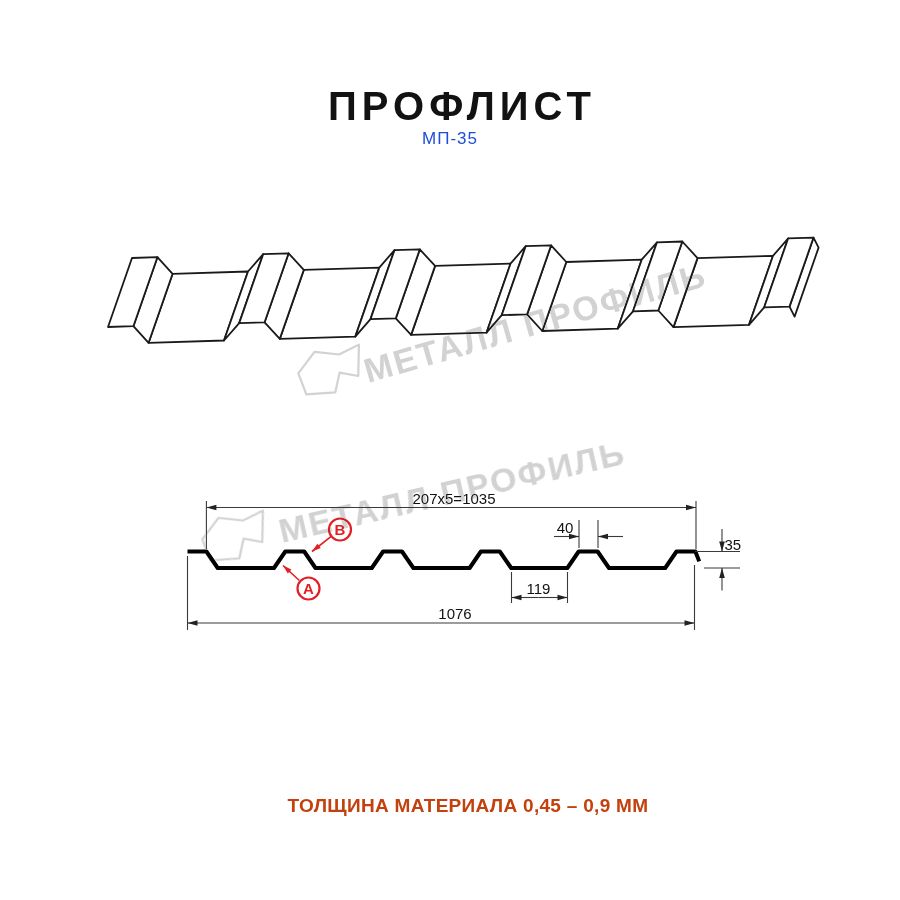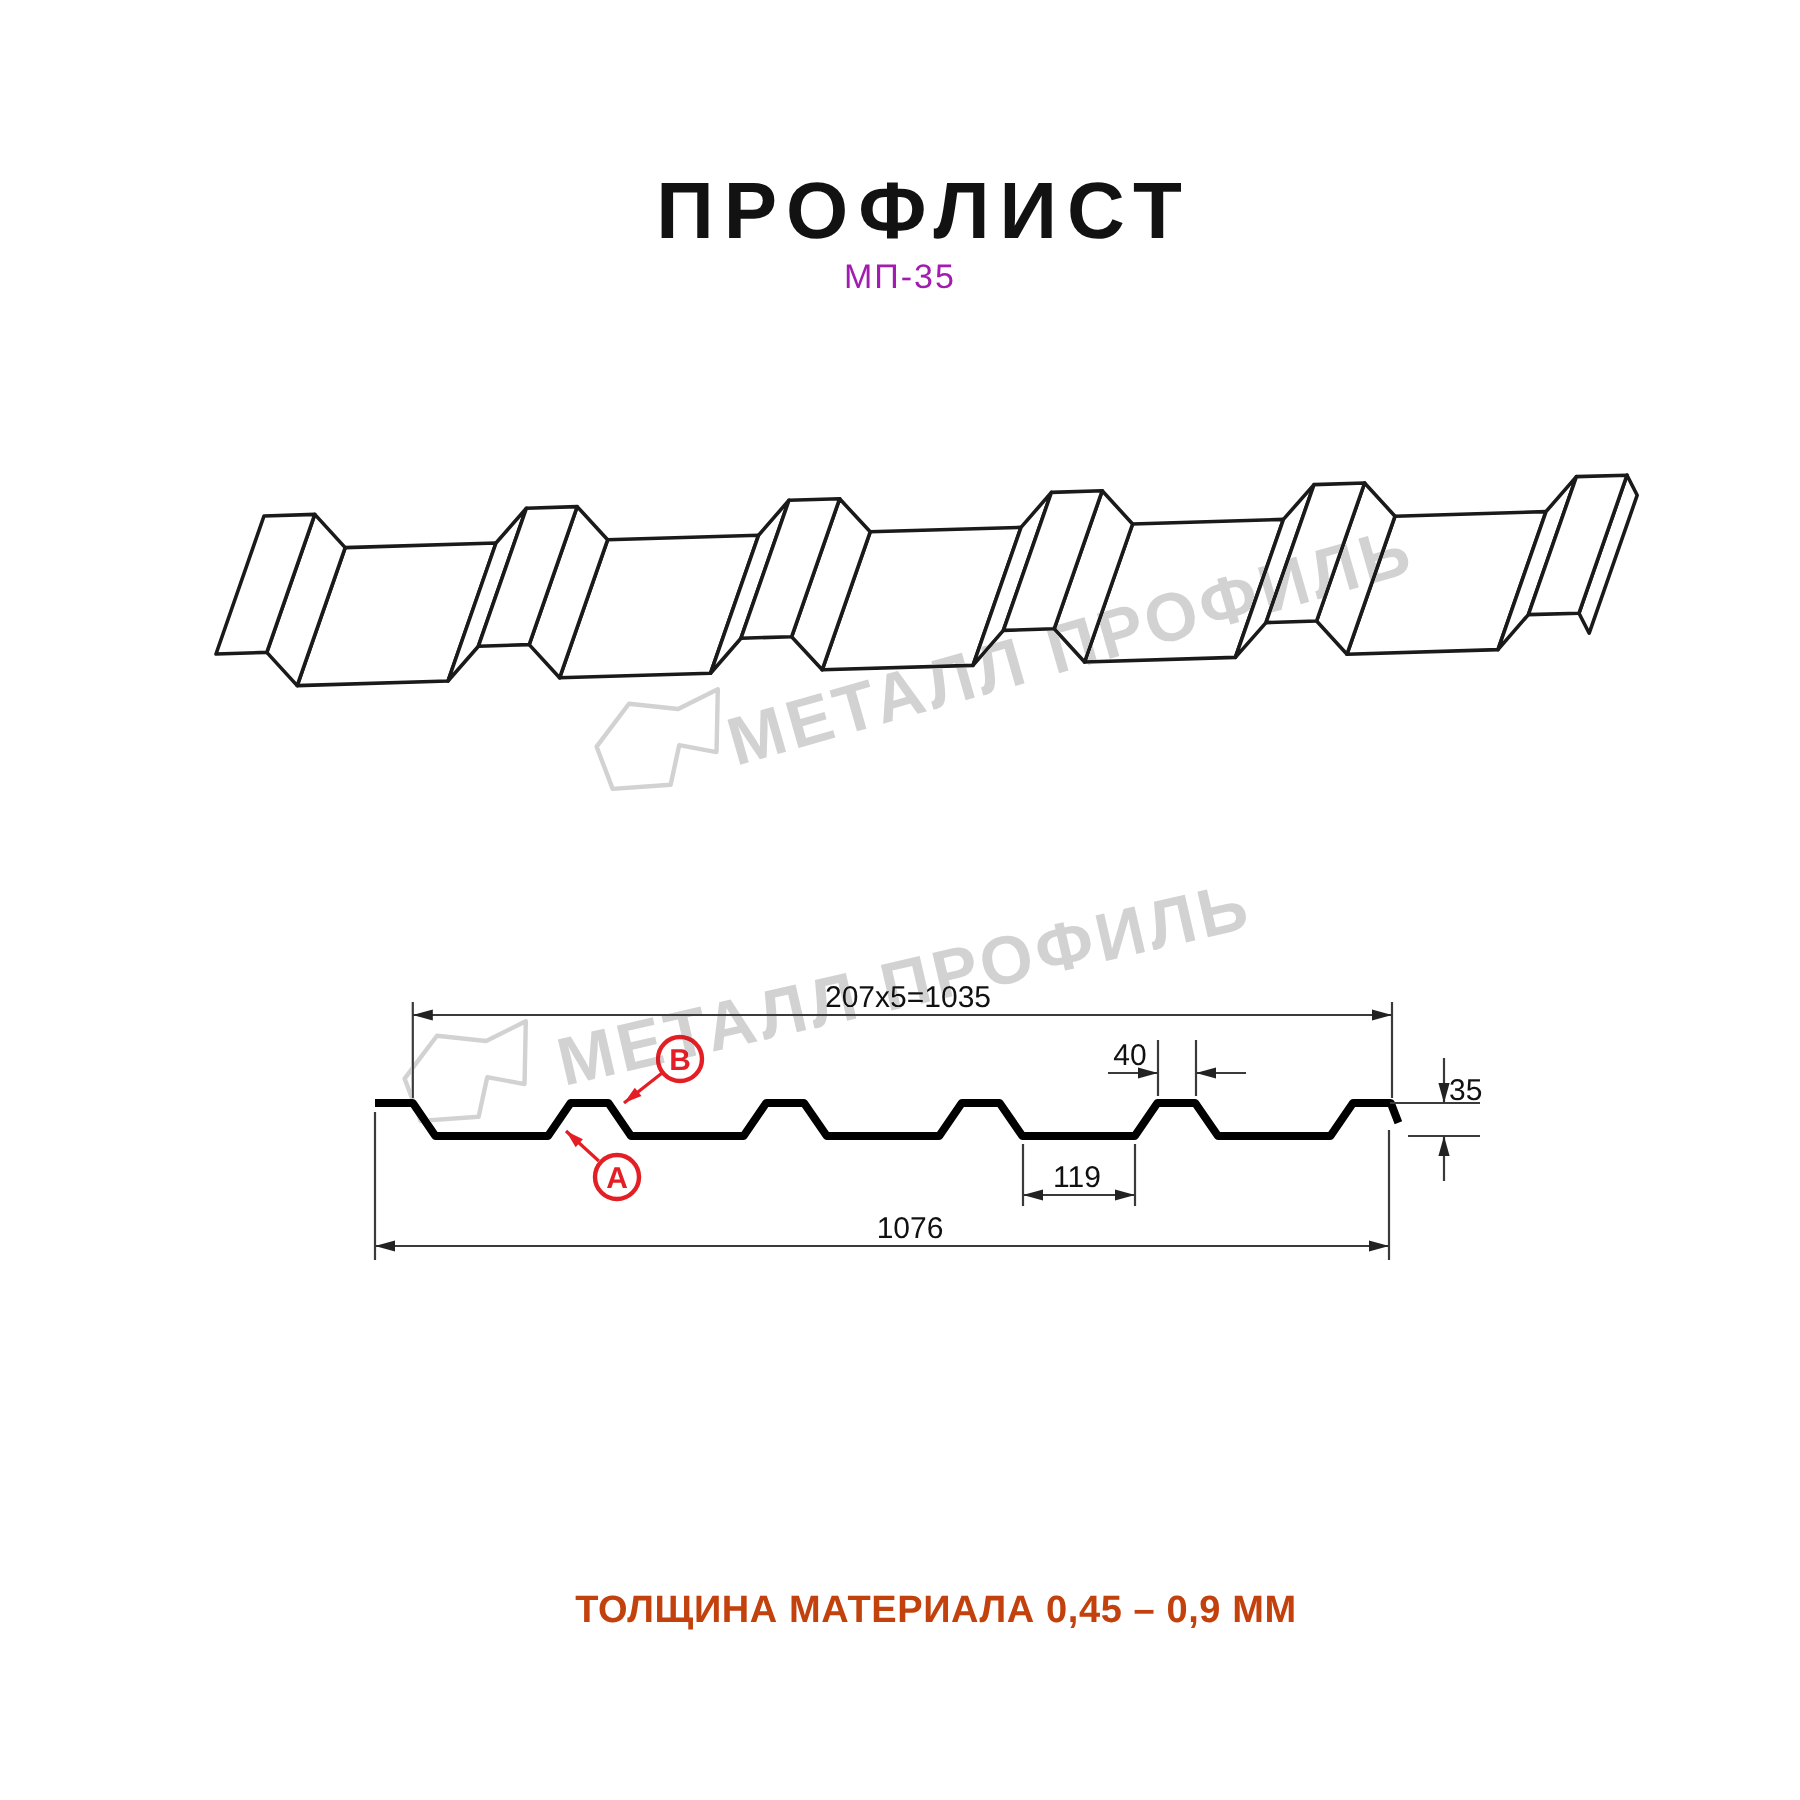--- a/index.html
+++ b/index.html
@@ -1,21 +1,21 @@
 <!DOCTYPE html>
 <html><head>
 <meta charset="utf-8">
 <style>
   html,body{margin:0;padding:0;background:#ffffff;}
   #page{position:relative;width:900px;height:900px;background:#fff;overflow:hidden;
         font-family:"Liberation Sans",sans-serif;}
   .title{position:absolute;left:0;top:84px;width:900px;text-align:center;
          font-size:40px;font-weight:700;letter-spacing:5px;color:#121212;padding-left:12px;}
   .subtitle{position:absolute;left:0;top:129px;width:900px;text-align:center;
-         font-size:17px;font-weight:400;letter-spacing:1px;color:#a21caf;}
+         font-size:17px;font-weight:400;letter-spacing:1px;color:#1d4ed8;}
   .footer{position:absolute;left:0;top:795px;width:900px;text-align:center;
          font-size:19px;font-weight:700;letter-spacing:0.3px;color:#c2410c;margin-left:18px;}
   svg{position:absolute;left:0;top:0;}
   .dimtxt{font-size:15px;fill:#111;font-family:"Liberation Sans",sans-serif;}
   .redtxt{font-size:15px;font-weight:700;fill:#e31e24;font-family:"Liberation Sans",sans-serif;}
   .wm{mix-blend-mode:darken;}
   .wmtxt{font-size:34px;font-weight:700;letter-spacing:2px;fill:#d2d2d2;
          font-family:"Liberation Sans",sans-serif;}
 </style>
 </head>

